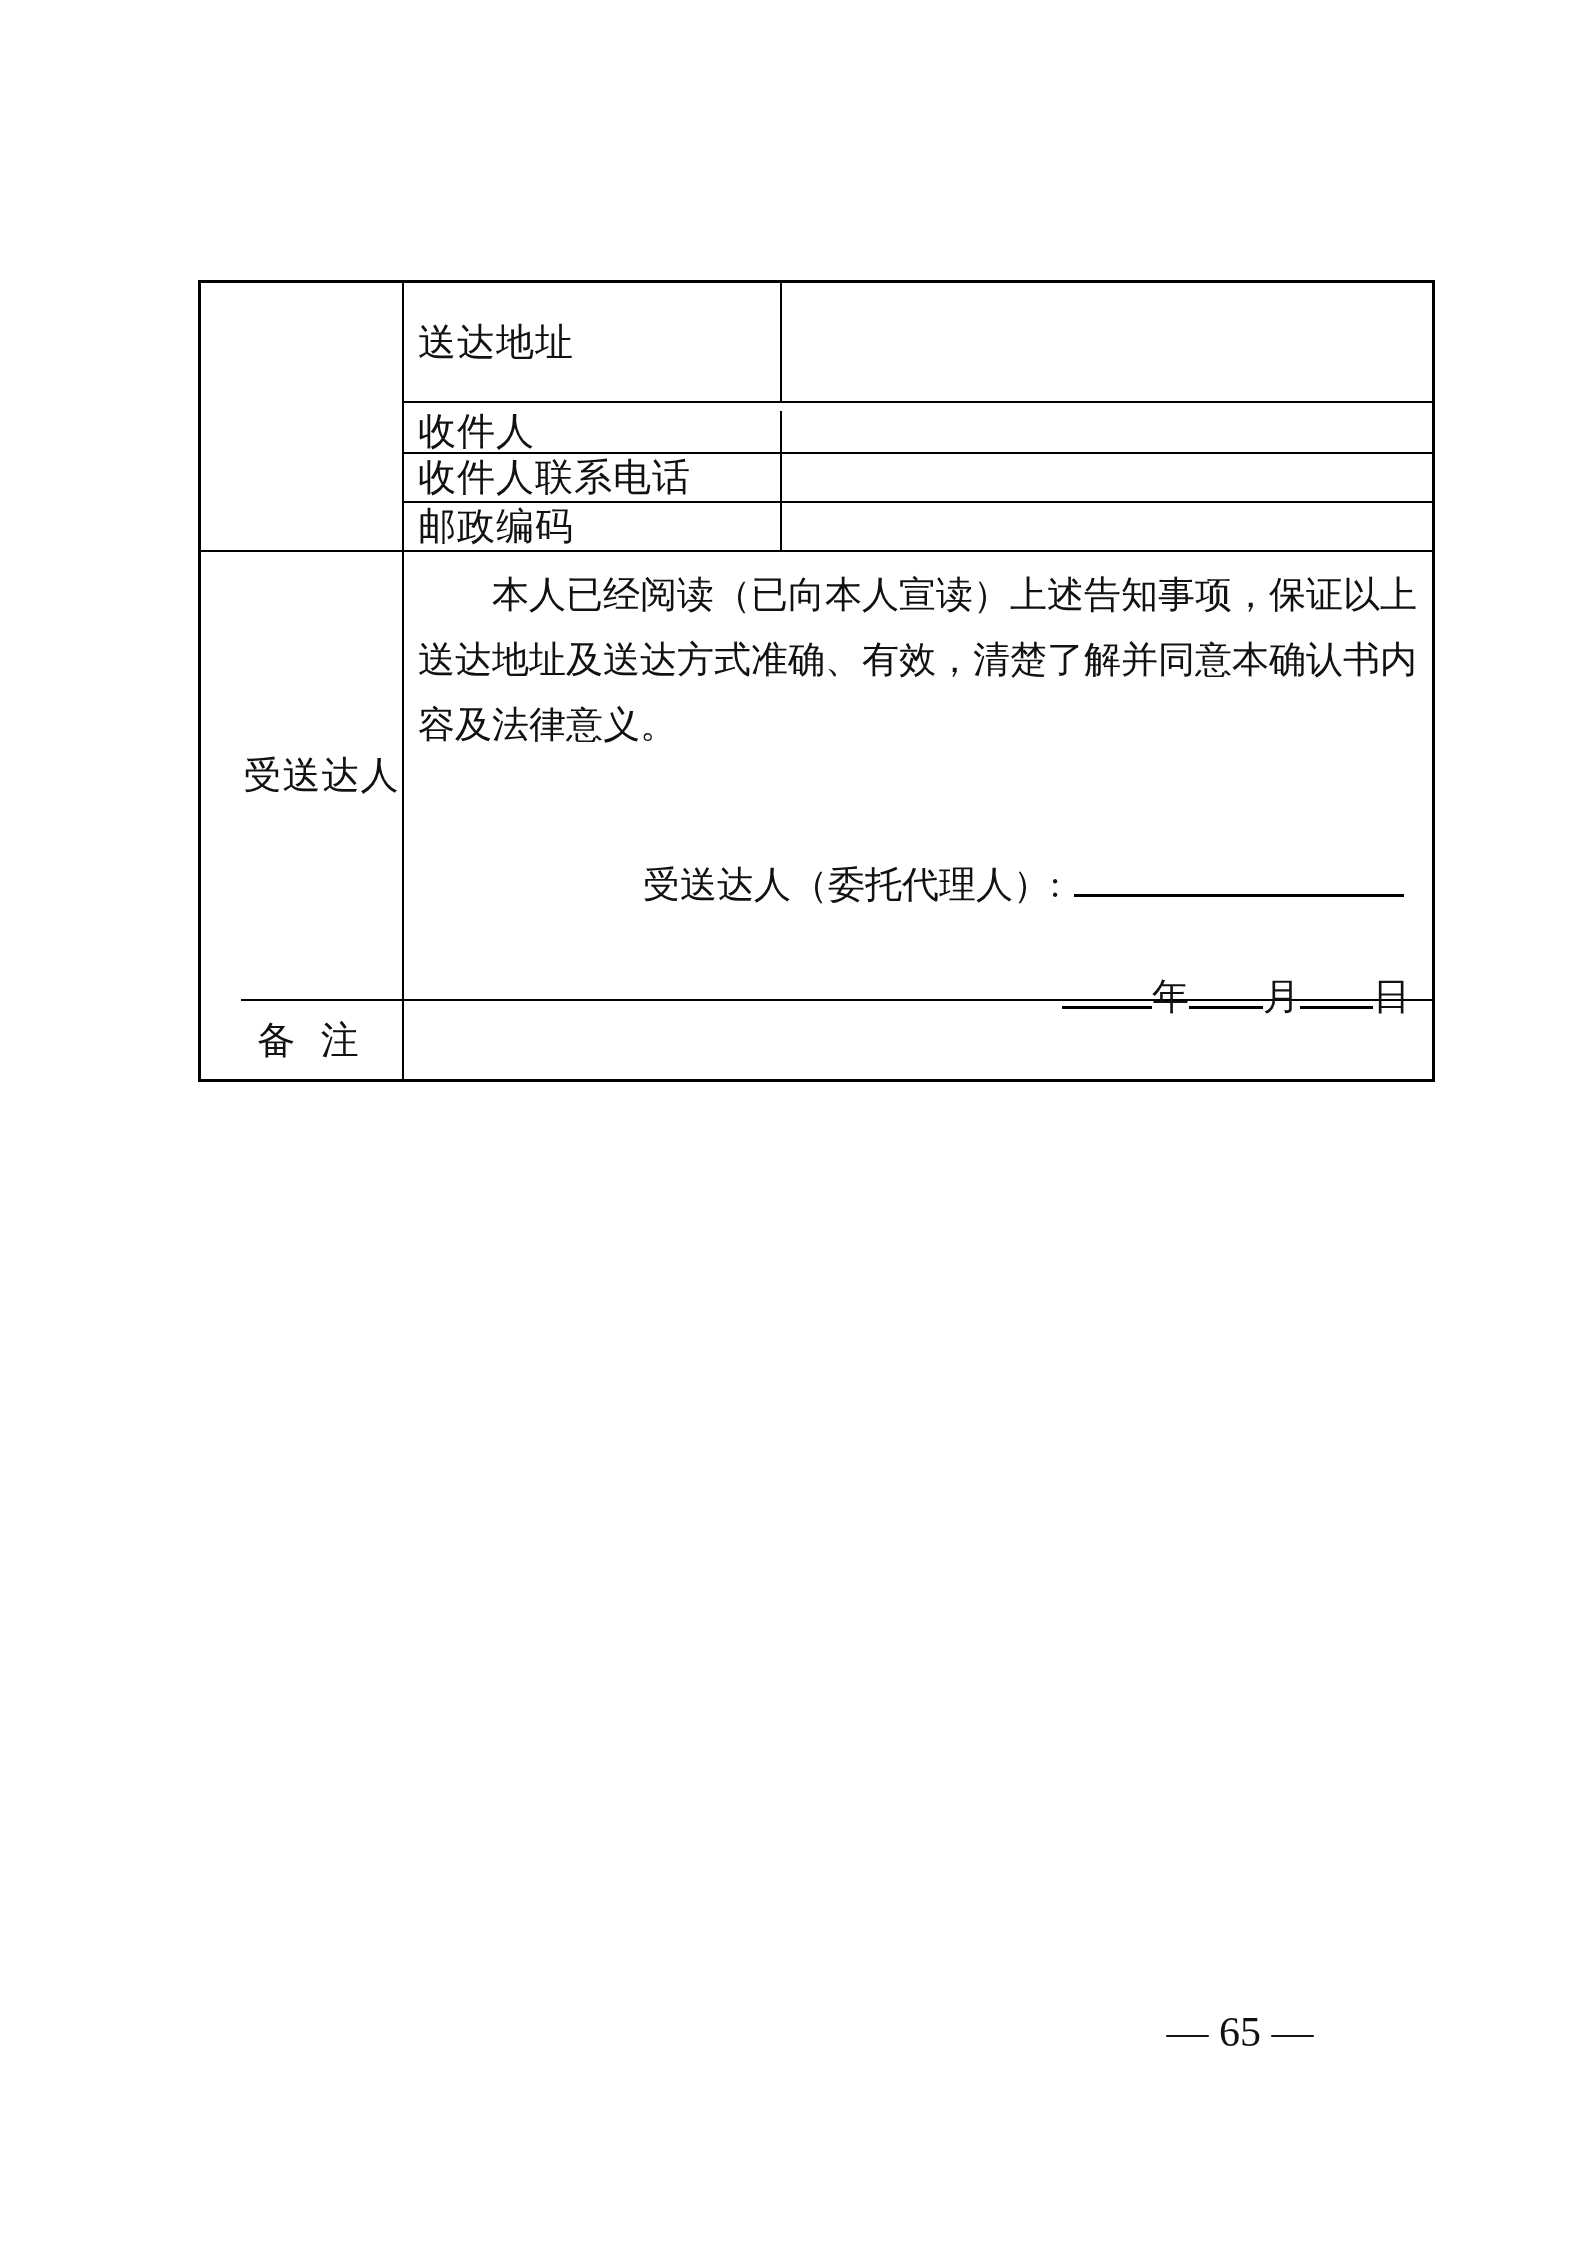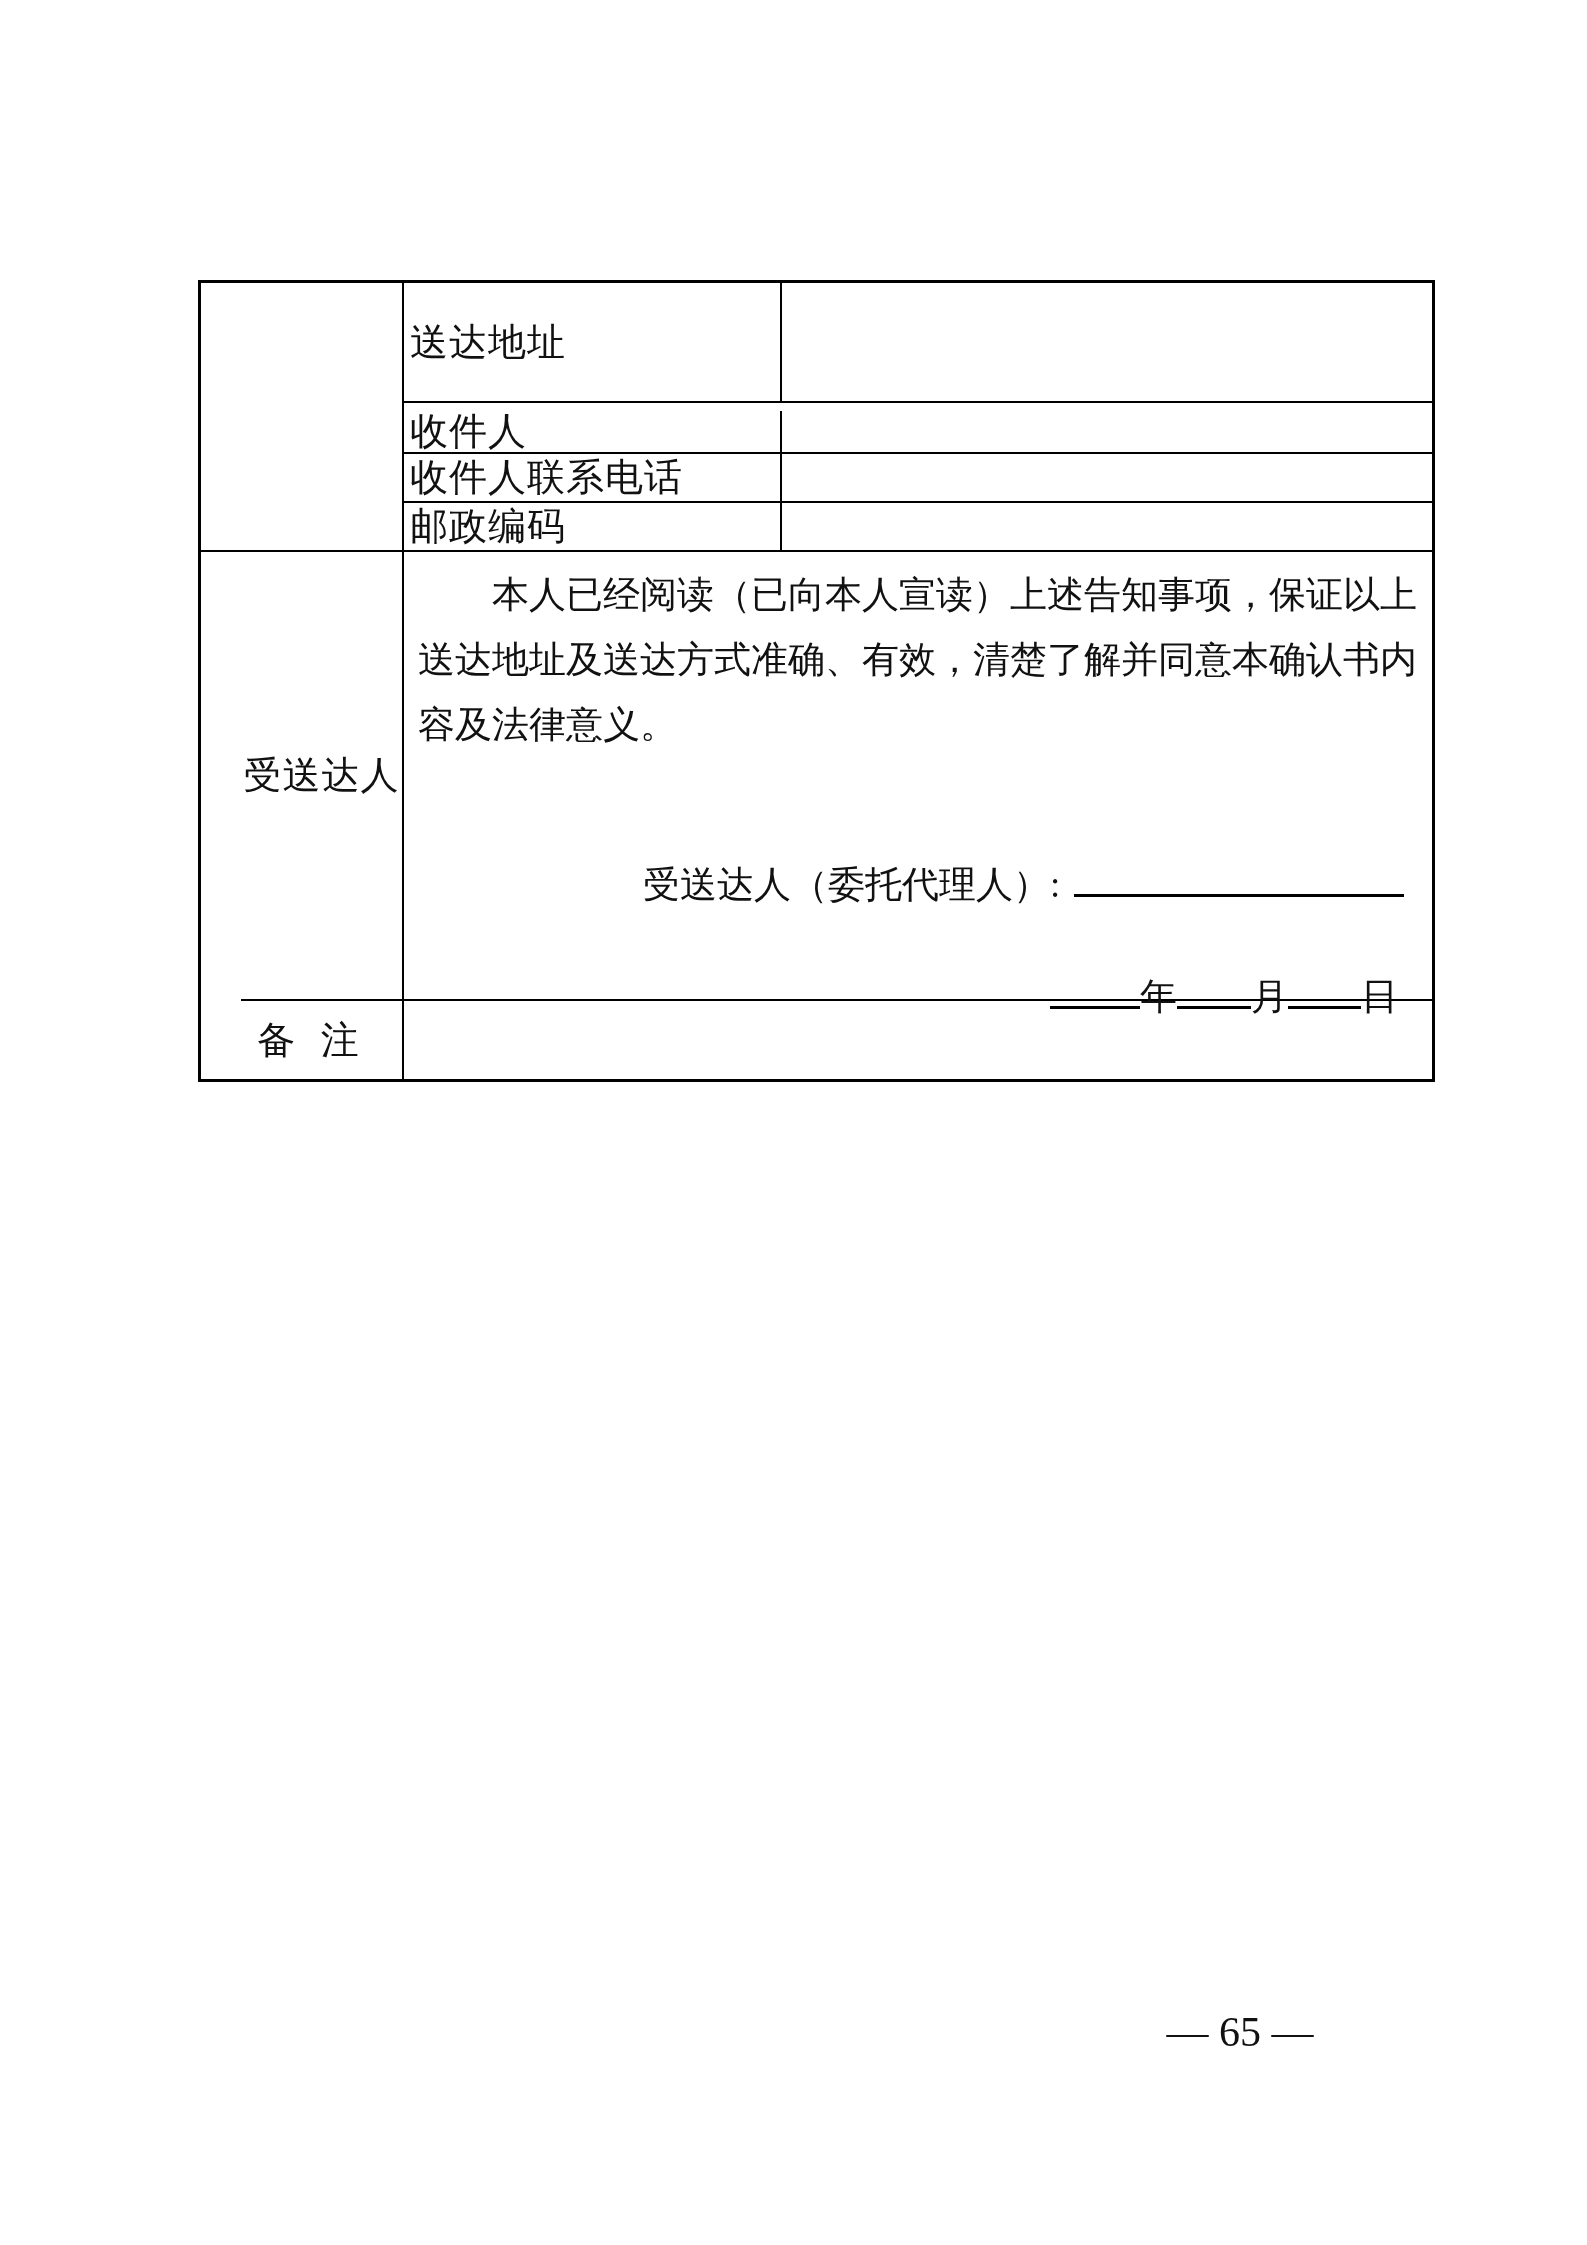--- a/index.html
+++ b/index.html
@@ -48,37 +48,37 @@
   .r4-label      { grid-area: 4 / 2 / 5 / 3; }
   .r4-value      { grid-area: 4 / 3 / 5 / 4; }
   .r5-head       { grid-area: 5 / 1 / 6 / 2; margin-left: 40px; }
   .r5-content    { grid-area: 5 / 2 / 6 / 4; }
   .r6-head       { grid-area: 6 / 1 / 7 / 2; padding-left: 14px; }
   .r6-value      { grid-area: 6 / 2 / 7 / 4; }
 
   .label-cell {
     display: flex;
     align-items: center;
-    padding-left: 6px;
+    padding-left: 14px;
     font-size: 38px;
     letter-spacing: 1px;
     white-space: nowrap;
   }
   .head-cell {
     display: flex;
     align-items: center;
     justify-content: center;
     font-size: 38px;
     letter-spacing: 1px;
   }
   .remarks-label-text { word-spacing: 14px; }
 
   
   .r5-content {
-    padding: 10px 22px 0 14px;
+    padding: 10px 10px 0 14px;
     font-size: 37px;
   }
   .statement-line {
     line-height: 65px;
     letter-spacing: 0;
     white-space: nowrap;
   }
   .statement-line.first { text-indent: 74px; }
 
   .signature-row {

